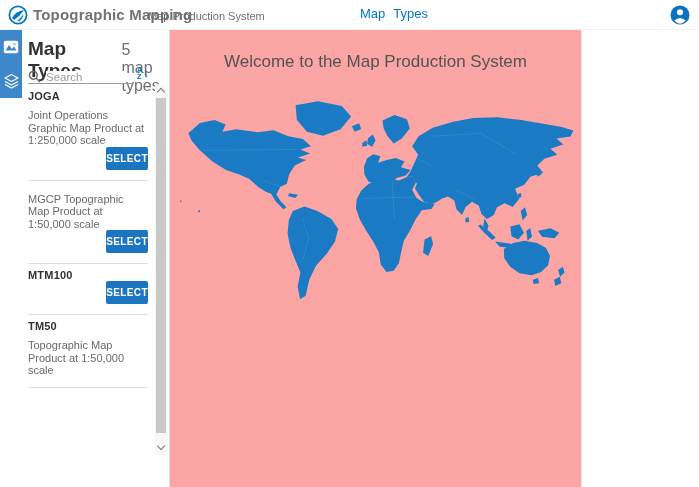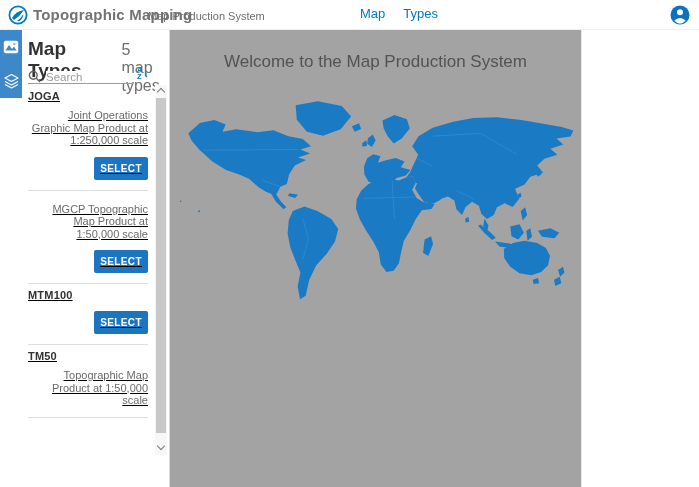--- a/index.html
+++ b/index.html
@@ -4,21 +4,21 @@
 <style>
   * { margin:0; padding:0; box-sizing:border-box; }
   html,body { width:699px; height:487px; background:#fff; font-family:"Liberation Sans", sans-serif; overflow:hidden; }
   .app { position:relative; width:699px; height:487px; background:#fff; }
 
   
   .header { position:absolute; top:0; left:0; width:699px; height:30px; background:#fff; border-bottom:1px solid #f0f0f0; }
   .logo { position:absolute; left:8px; top:5px; width:20px; height:20px; }
   .app-title { position:absolute; left:33px; top:6px; font-size:15px; font-weight:600; color:#737373; letter-spacing:.2px; }
   .app-subtitle { position:absolute; left:148px; top:10px; font-size:11px; color:#6e6e6e; }
-  .tabs { position:absolute; left:360px; top:0; height:38px; display:flex; gap:18px; }
+  .tabs { position:absolute; left:360px; top:0; height:38px; display:flex; gap:8px; }
   .tab { position:relative; font-size:13px; color:#0079c1; line-height:28px; cursor:pointer; }
   .tab.active::after { content:""; position:absolute; left:0; right:0; bottom:3px; height:2px; background:#0079c1; }
   .avatar { position:absolute; right:9px; top:5px; width:20px; height:20px; }
 
   
   .icon-strip { position:absolute; left:0; top:30px; width:22px; height:68px; background:#3e88c9; z-index:5; }
   .strip-btn { width:22px; height:34px; display:flex; align-items:center; justify-content:center; cursor:pointer; }
 
   
   .sidebar { position:absolute; left:0; top:30px; width:170px; height:457px; background:#fff; border-right:1px solid #dcdcdc; }
@@ -27,35 +27,35 @@
   .panel-count { font-size:16px; color:#6e6e6e;margin-left:40px; }
   .search-row { position:absolute; left:28px; top:32px; width:105px; height:22px; border-bottom:1px solid #9c9c9c; display:flex; align-items:flex-end; }
   .search-row svg { flex:0 0 auto; margin-right:5px; }
   .search-input { border:none; outline:none; width:80px; font-size:11.5px; color:#323232; font-family:"Liberation Sans", sans-serif; }
   .search-input::placeholder { color:#9b9b9b; }
   .sort-btn { position:absolute; left:137px; top:34px; width:18px; height:18px; display:flex; align-items:center; cursor:pointer; color:#0079c1; }
   .sort-az { display:flex; flex-direction:column; font-size:7.5px; font-weight:700; line-height:7px; }
   .sort-arrow { font-size:11px; line-height:11px; margin-left:1px; }
 
   .mt-list { position:absolute; left:0; top:55px; width:152px; height:370px; overflow:hidden; }
-  .mt-item { margin-left:28px; width:120px; padding:5px 0 10px 0; border-bottom:1px solid #dedede;text-decoration:underline; }
+  .mt-item { margin-left:28px; width:120px; padding:5px 0 10px 0; border-bottom:1px solid #dedede; }
   .mt-item:first-child { border-top:none; }
   .mt-name { font-size:11px; font-weight:700; color:#323232; letter-spacing:.2px; }
-  .mt-desc { margin-top:7px; font-size:11px; line-height:12.5px; color:#6a6a6a;text-align:right; }
-  .select-btn { display:block; margin:10px 0 0 auto; background:#1b75c0; color:#fff; border:none; border-radius:2px; font-size:10px; font-weight:700; letter-spacing:.4px; padding:6px 6px; cursor:pointer; font-family:"Liberation Sans", sans-serif; }
+  .mt-desc { margin-top:7px; font-size:11px; line-height:12.5px; color:#6a6a6a; }
+  .select-btn { display:block; margin:0 0 0 auto; background:#1b75c0; color:#fff; border:none; border-radius:2px; font-size:10px; font-weight:700; letter-spacing:.4px; padding:6px 0; cursor:pointer; font-family:"Liberation Sans", sans-serif; }
 
   
   .scrollbar { position:absolute; left:155px; top:55px; width:12px; height:370px; background:#f7f7f7; }
   .scroll-thumb { position:absolute; left:1px; top:13px; width:10px; height:335px; background:#c8c8c8; cursor:pointer; }
   .chev { position:absolute; left:3px; width:6px; height:6px; border-top:1.5px solid #7a7a7a; border-right:1.5px solid #7a7a7a; cursor:pointer; }
   .chev-up { top:4px; transform:rotate(-45deg); }
   .chev-down { bottom:6px; transform:rotate(135deg); }
 
   
-  .main-panel { position:absolute; left:170px; top:30px; width:412px; height:457px; background:#a3a3a3; border-right:1px solid #e8e8e8; }
+  .main-panel { position:absolute; left:170px; top:30px; width:412px; height:457px; background:#fca5a5; border-right:1px solid #e8e8e8; }
   .welcome-title { position:absolute; top:22px; left:0; width:100%; text-align:center; font-size:17px; color:#535353; }
   .world-map { position:absolute; top:68px; left:5px; width:402px; height:209px; }
   .helper-text { position:absolute; top:378px; left:0; width:100%; text-align:center; font-size:13px; color:#4a4a4a; }
   .right-area { position:absolute; left:583px; top:30px; width:116px; height:457px; background:#fff; }
 </style>
 </head>
 <body>
 
 <div class="app">
 

